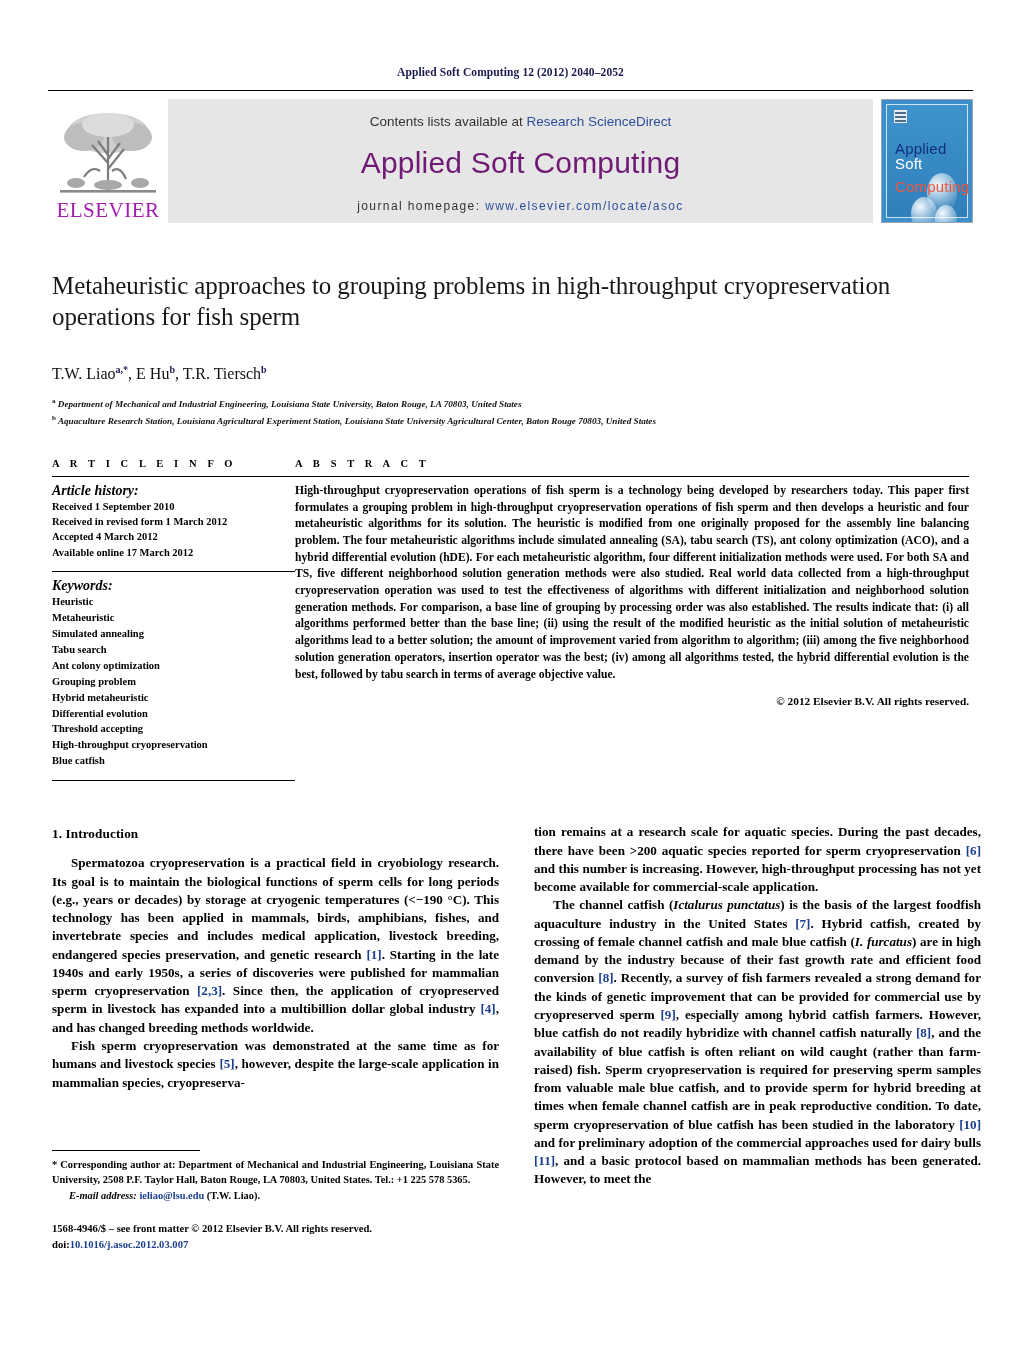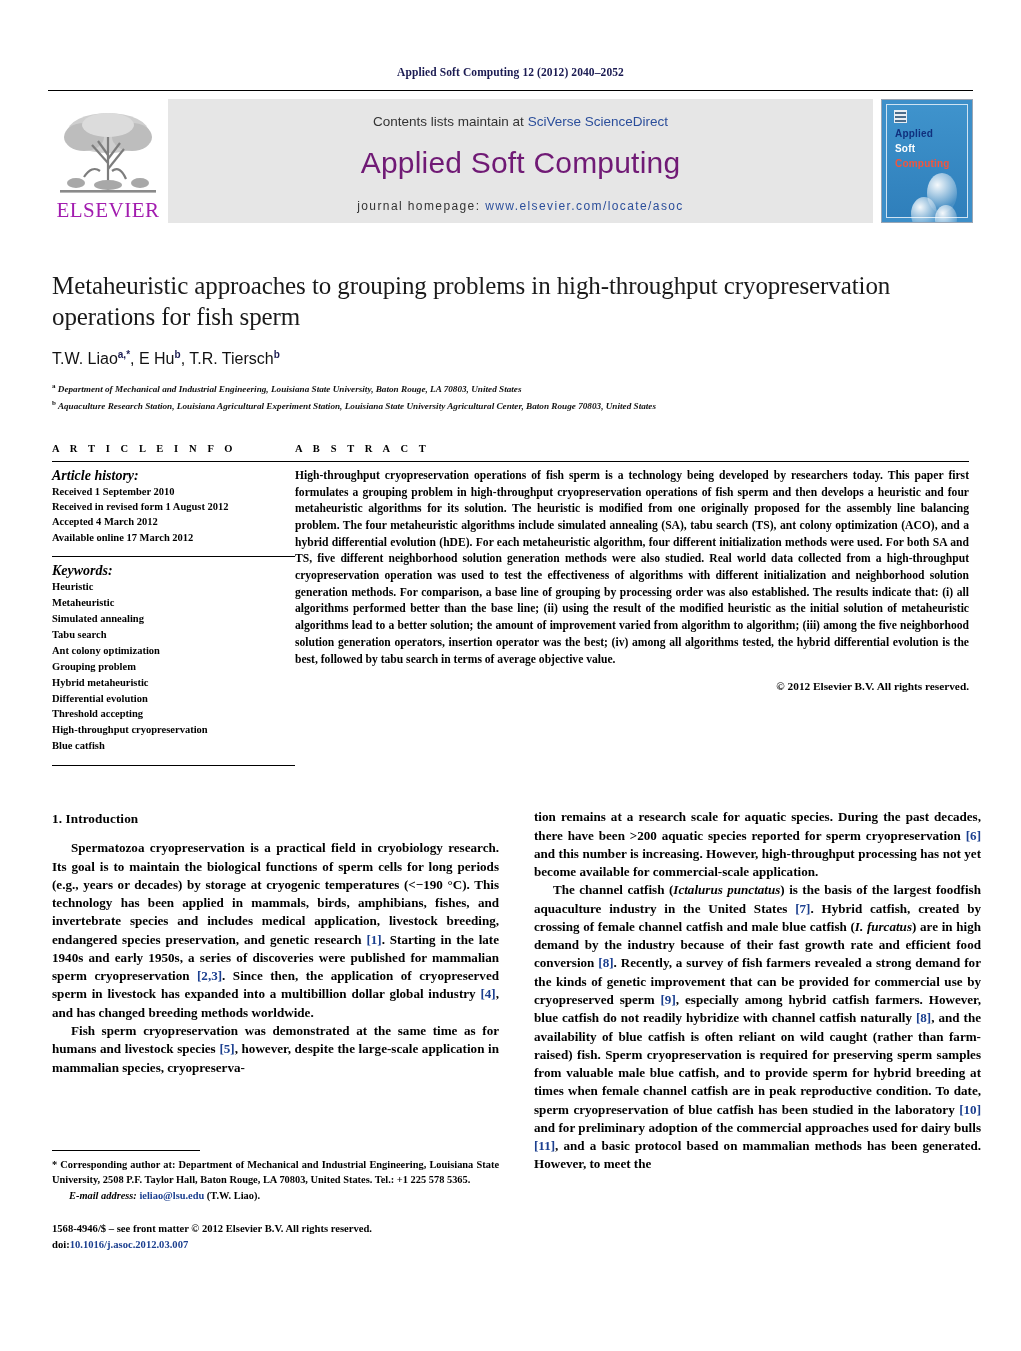--- a/index.html
+++ b/index.html
@@ -101,44 +101,44 @@
   .cover-inner {
     position: absolute; inset: 4px;
     background: linear-gradient(180deg,#3f93cc 0%, #2f7fbb 100%);
     border: 1px solid #cfe3f2;
   }
   .cover-icon {
     position: absolute; left: 7px; top: 5px; width: 13px; height: 13px;
     background: #e9eef3;
   }
   .cover-icon i { display:block; height:2px; background:#4a6d8c; margin:2px 1px 0 1px;}
-  .cover-word { position:absolute; left:8px; font-family:"Liberation Sans", sans-serif; font-weight:bold; font-size:10px; letter-spacing:0.2px;}
+  .cover-word { position:absolute; left:8px; font-family:"Liberation Sans", sans-serif; font-weight:normal; font-size:15px; letter-spacing:0.2px;margin-top:12px;}
   .cw1 { top: 23px; color:#10307e; }
   .cw2 { top: 38px; color:#ffffff; }
-  .cw3 { top: 53px; color:#f2553d; }
+  .cw3 { top: 61px; color:#f2553d; }
   .blob { position:absolute; border-radius:50%; background:radial-gradient(circle at 35% 30%, rgba(255,255,255,0.95), rgba(255,255,255,0.12) 70%); }
   .b1 { width:30px; height:40px; left:40px; top:68px; }
   .b2 { width:26px; height:34px; left:24px; top:92px; }
   .b3 { width:22px; height:28px; left:48px; top:100px; }
 
   
   .title-block { margin: 48px 52px 0 52px; }
   .paper-title {
     font-family: "Liberation Serif", serif;
     font-size: 25px;
     line-height: 1.22;
     color: #1a1a1a;
     font-weight: normal;
     margin: 0;
     letter-spacing: -0.1px;
   }
   .authors {
-    font-family: Liberation Sans, sans-serif;
+    font-family: Liberation Serif, serif;
     font-size: 16px;
-    margin-top: 17px;
+    margin-top: 32px;
     color: #111;
   }
   .authors sup { font-size: 10px; color:#1b1b52; font-weight:bold; }
   .affil {
     font-family: "Liberation Serif", serif;
     font-style: italic;
     font-weight: bold;
     font-size: 9.2px;
     line-height: 1.55;
     margin-top: 13px;
@@ -289,21 +289,21 @@
         <g fill="#a8a8a8">
           <ellipse cx="22" cy="76" rx="9" ry="5"></ellipse>
           <ellipse cx="86" cy="76" rx="9" ry="5"></ellipse>
           <ellipse cx="54" cy="78" rx="14" ry="5"></ellipse>
         </g>
       </svg>
       <div class="elsevier-word">ELSEVIER</div>
     </div>
 
     <div class="masthead-center">
-      <div class="contents-line"><span>Contents lists maintain at </span><span class="sd-link">SciVerse ScienceDirect</span></div>
+      <div class="contents-line"><span>Contents lists available at </span><span class="sd-link">Research ScienceDirect</span></div>
       <div class="journal-title">Applied Soft Computing</div>
       <div class="homepage-line"><span>journal homepage: </span><span class="hp-url">www.elsevier.com/locate/asoc</span></div>
     </div>
 
     <div class="cover-thumb">
       <div class="cover-inner">
         <div class="cover-icon">
             <i></i>
             <i></i>
             <i></i>
@@ -327,21 +327,21 @@
     <div class="affil" style="margin-top:1px;"><sup>b</sup> <span>Aquaculture Research Station, Louisiana Agricultural Experiment Station, Louisiana State University Agricultural Center, Baton Rouge 70803, United States</span></div>
   </div>
 
   <div class="info-abstract">
 
     <div class="col-info">
       <div class="sec-head">A R T I C L E    I N F O</div>
       <div class="hr-thin"></div>
       <div class="meta-label">Article history:</div>
       <div class="meta-line">Received 1 September 2010</div>
-      <div class="meta-line">Received in revised form 1 August 2012</div>
+      <div class="meta-line">Received in revised form 1 March 2012</div>
       <div class="meta-line">Accepted 4 March 2012</div>
       <div class="meta-line">Available online 17 March 2012</div>
       <div class="hr-thin2"></div>
       <div class="meta-label">Keywords:</div>
       <div class="kw-line">Heuristic</div>
       <div class="kw-line">Metaheuristic</div>
       <div class="kw-line">Simulated annealing</div>
       <div class="kw-line">Tabu search</div>
       <div class="kw-line">Ant colony optimization</div>
       <div class="kw-line">Grouping problem</div>

